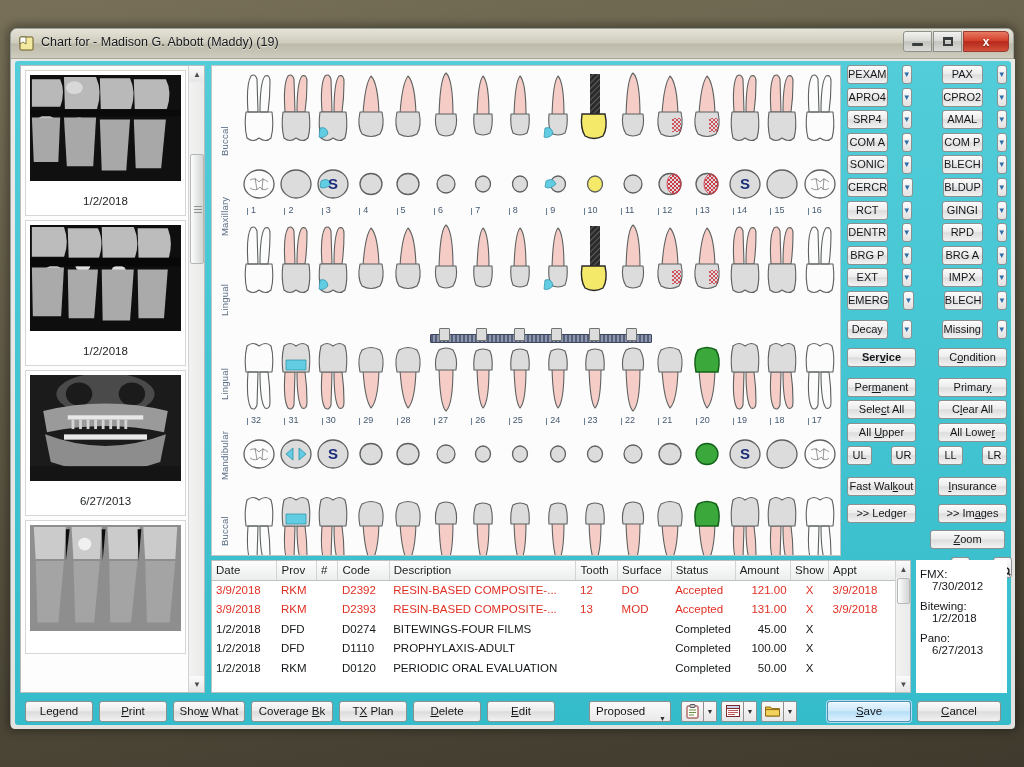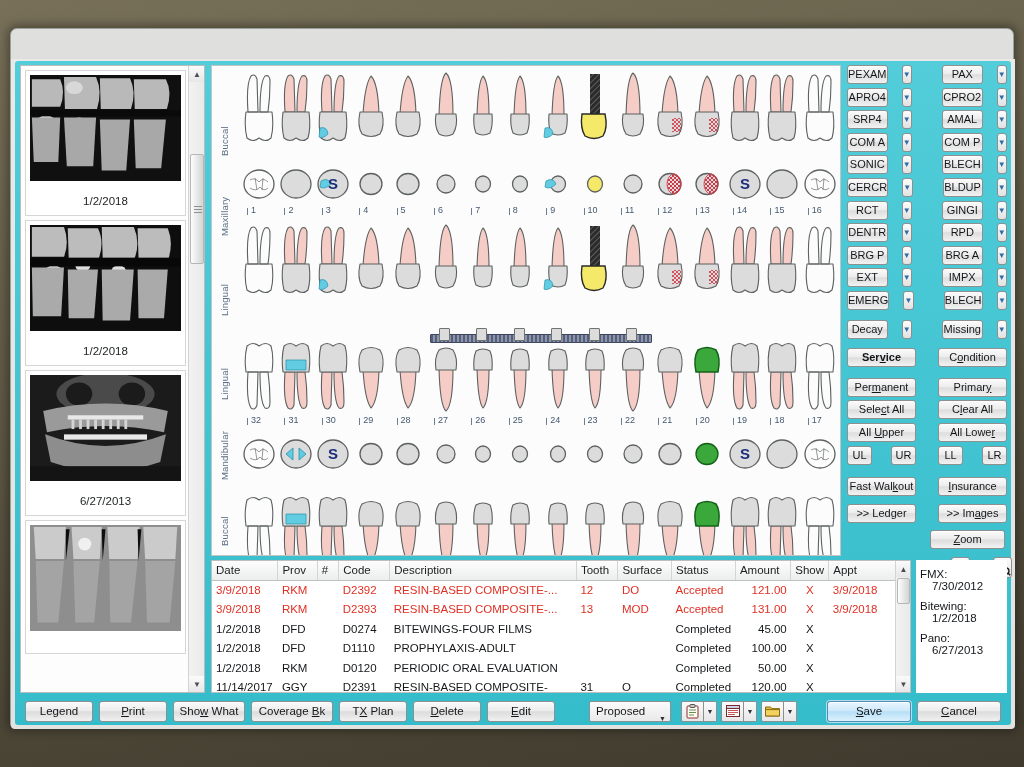--- a/index.html
+++ b/index.html
@@ -208,20 +208,38 @@
     background:linear-gradient(180deg,#fbfbfb,#e7e7e7);
     display:flex; align-items:center; justify-content:center; font-size:7px; color:#2f3233;
   }
   u { text-decoration:underline; }
 </style>
 </head>
 <body>
 
 <div class="window">
 
+  <div class="titlebar">
+    <svg class="title-icon" viewBox="0 0 17 17">
+      <rect x="2" y="2" width="13" height="13" rx="1" fill="#f4e9a0" stroke="#6a5f22"></rect>
+      <path d="M2 2 h6 v7 l-3 -2 l-3 2 z" fill="#fff" stroke="#6a5f22" stroke-width="0.8"></path>
+    </svg>
+    <div class="title-text">Chart for - Madison G. Abbott (Maddy) (19)</div>
+    <div class="wbtns">
+      <div class="wbtn min">
+          <div class="min-bar"></div>
+        </div>
+      <div class="wbtn">
+          <div class="max-sq"></div>
+        </div>
+      <div class="wbtn close">
+        <span class="g">x</span>
+      </div>
+    </div>
+  </div>
 
   <div class="client">
    <div class="teal-wrap">
 
     <div class="thumbs">
       <div style="width:169px;">
 
         <div class="thumb">
           <svg class="xray" viewBox="0 0 160 100" preserveAspectRatio="none">
             <rect width="160" height="100" fill="#101010"></rect>
@@ -1714,33 +1732,20 @@
                   <td></td>
                   <td>D0120</td>
                   <td>PERIODIC ORAL EVALUATION</td>
                   <td></td>
                   <td></td>
                   <td>Completed</td>
                   <td class="num">50.00</td>
                   <td class="ctr">X</td>
                   <td></td>
                 </tr>
-                <tr>
-                  <td>11/14/2017</td>
-                  <td>GGY</td>
-                  <td></td>
-                  <td>D2391</td>
-                  <td>RESIN-BASED COMPOSITE-</td>
-                  <td>31</td>
-                  <td>O</td>
-                  <td>Completed</td>
-                  <td class="num">120.00</td>
-                  <td class="ctr">X</td>
-                  <td></td>
-                </tr>
               </tbody>
         </table>
       </div>
       <div class="vscroll" style="width:15px;">
         <div class="vs-arrow up" style="width:15px;">▲</div>
         <div class="vs-thumb" style="top:17px; height:26px; width:13px;"></div>
         <div class="vs-arrow dn" style="width:15px;">▼</div>
       </div>
     </div>
 

